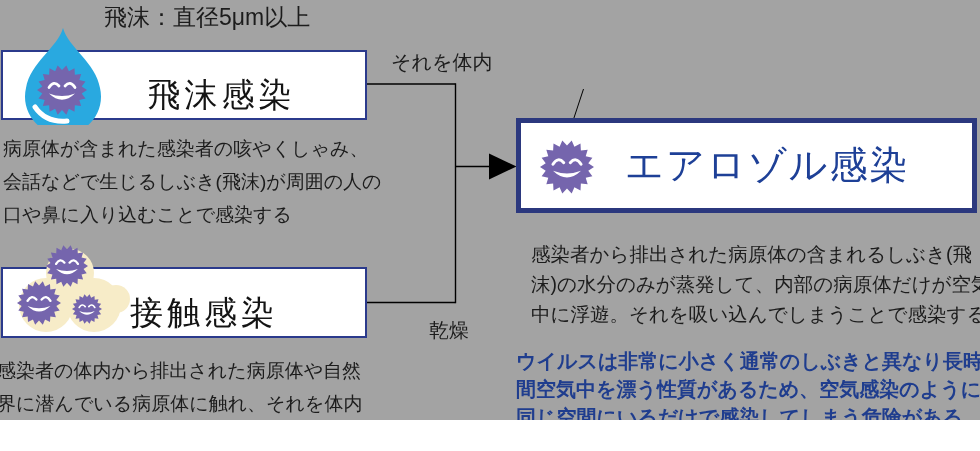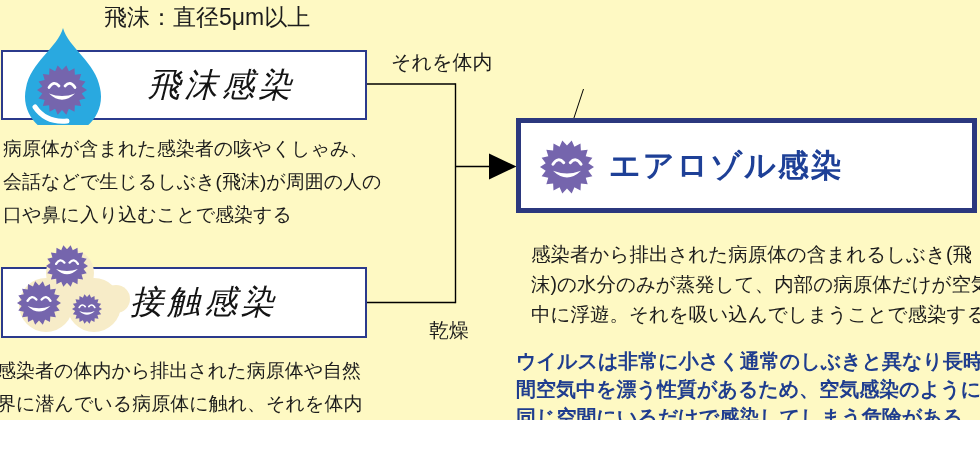--- a/index.html
+++ b/index.html
@@ -8,31 +8,31 @@
     --cloud-cream:#f7ecc8;
     --box-border-navy:#2b3a8c;
     --big-box-border:#2b387e;
     --aerosol-text-blue:#1e4097;
     --warning-blue:#1f3d8e;
     --text-black:#1c1c1c;
     --line-black:#000000;
   }
   html,body{margin:0;padding:0;background:#fff;}
   body{font-family:"Liberation Sans","DejaVu Sans",sans-serif;color:var(--text-black);}
-  .canvas{position:relative;width:980px;height:420px;background:#fef9c3;overflow:hidden;}
+  .canvas{position:relative;width:980px;height:420px;background:#a3a3a3;overflow:hidden;}
   .abs{position:absolute;}
   .lbl{font-size:23px;line-height:1;color:var(--text-black);white-space:nowrap;}
   .conn-lbl{font-size:20px;line-height:1;color:var(--text-black);white-space:nowrap;}
   .infobox{box-sizing:border-box;background:#fff;border:2px solid var(--box-border-navy);
-           display:flex;align-items:center;justify-content:center;font-style:italic;}
+           display:flex;align-items:flex-end;justify-content:center;}
   .box-title{font-size:33px;letter-spacing:4px;color:#141414;white-space:nowrap;}
   .bigbox{box-sizing:border-box;background:#fff;border:5px solid var(--big-box-border);
           display:flex;align-items:center;padding-left:16px;}
-  .big-title{font-size:31px;font-weight:bold;letter-spacing:2px;color:var(--aerosol-text-blue);
-             white-space:nowrap;margin-left:12px;}
+  .big-title{font-size:38px;font-weight:normal;letter-spacing:2px;color:var(--aerosol-text-blue);
+             white-space:nowrap;margin-left:28px;}
   .body-text{font-size:19px;line-height:33px;white-space:pre-line;color:var(--text-black);}
   .body-text-r{font-size:19.5px;line-height:30px;white-space:pre-line;color:var(--text-black);}
   .warning-text{font-size:20px;line-height:28px;font-weight:bold;white-space:pre-line;
                 color:var(--warning-blue);}
   svg{display:block;}
   .connector-layer{pointer-events:none;}
   .conn-line{stroke:var(--line-black);stroke-width:1.4;fill:none;}
   .leader{stroke:var(--line-black);stroke-width:1;fill:none;}
   .arrowhead{fill:var(--line-black);}
   .droplet-shape{fill:var(--droplet-blue);}

